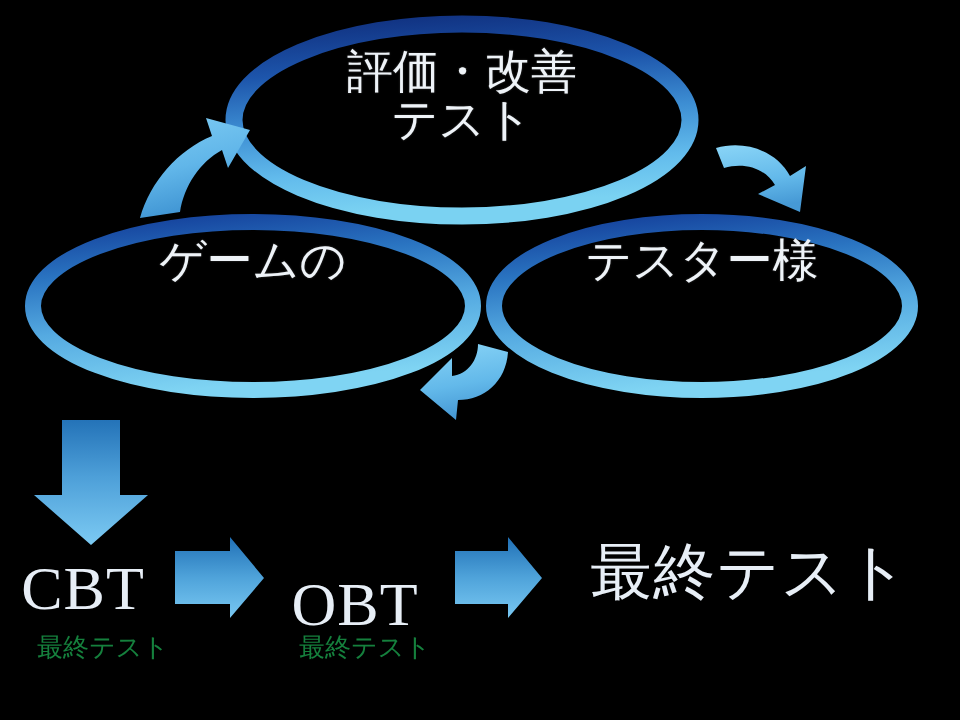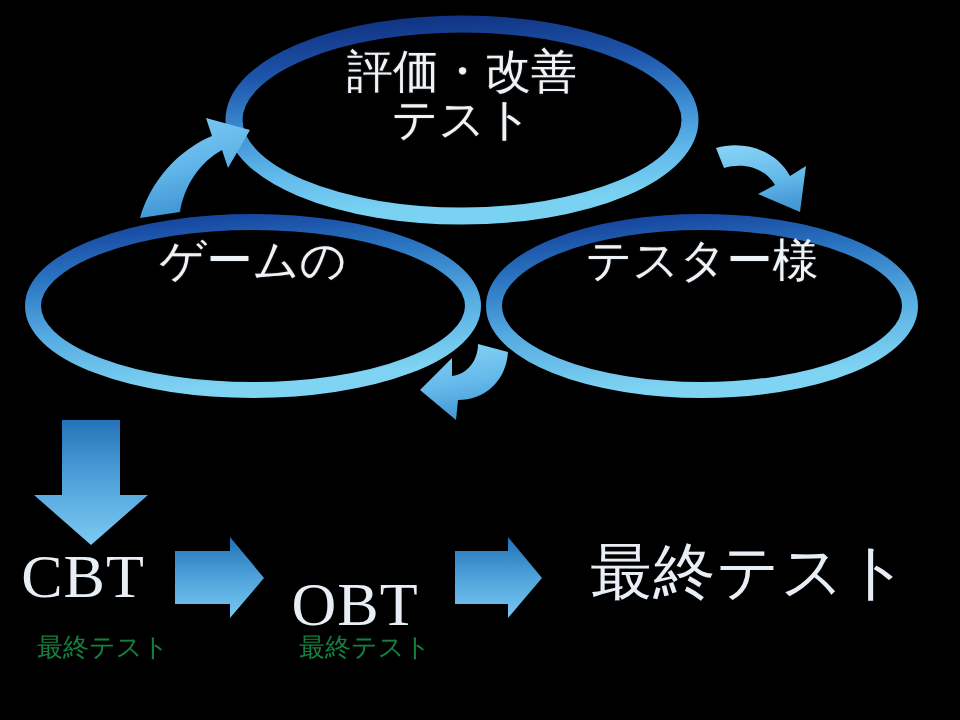--- a/index.html
+++ b/index.html
@@ -188,21 +188,21 @@
   </div>
 
   <div class="txt cycle-label" style="left:33px; top:237px; width:440px;">
     <span class="ln">ゲームの</span>
   </div>
 
   <div class="txt cycle-label" style="left:487px; top:237px; width:430px;">
     <span class="ln">テスター様</span>
   </div>
 
-  <div class="txt stage-label" style="left:8px; top:544px; width:150px;">CBT</div>
+  <div class="txt stage-label" style="left:8px; top:556px; width:150px;">CBT</div>
   <div class="txt stage-caption" style="left:8px; top:634px; width:190px;">最終テスト</div>
 
   <div class="txt stage-label" style="left:280px; top:572px; width:150px;">OBT</div>
   <div class="txt stage-caption" style="left:250px; top:634px; width:230px;">最終テスト</div>
 
   <div class="txt stage-label" style="left:548px; top:540px; width:404px;">最終テスト</div>
 
 </div>
 
 </body></html>

